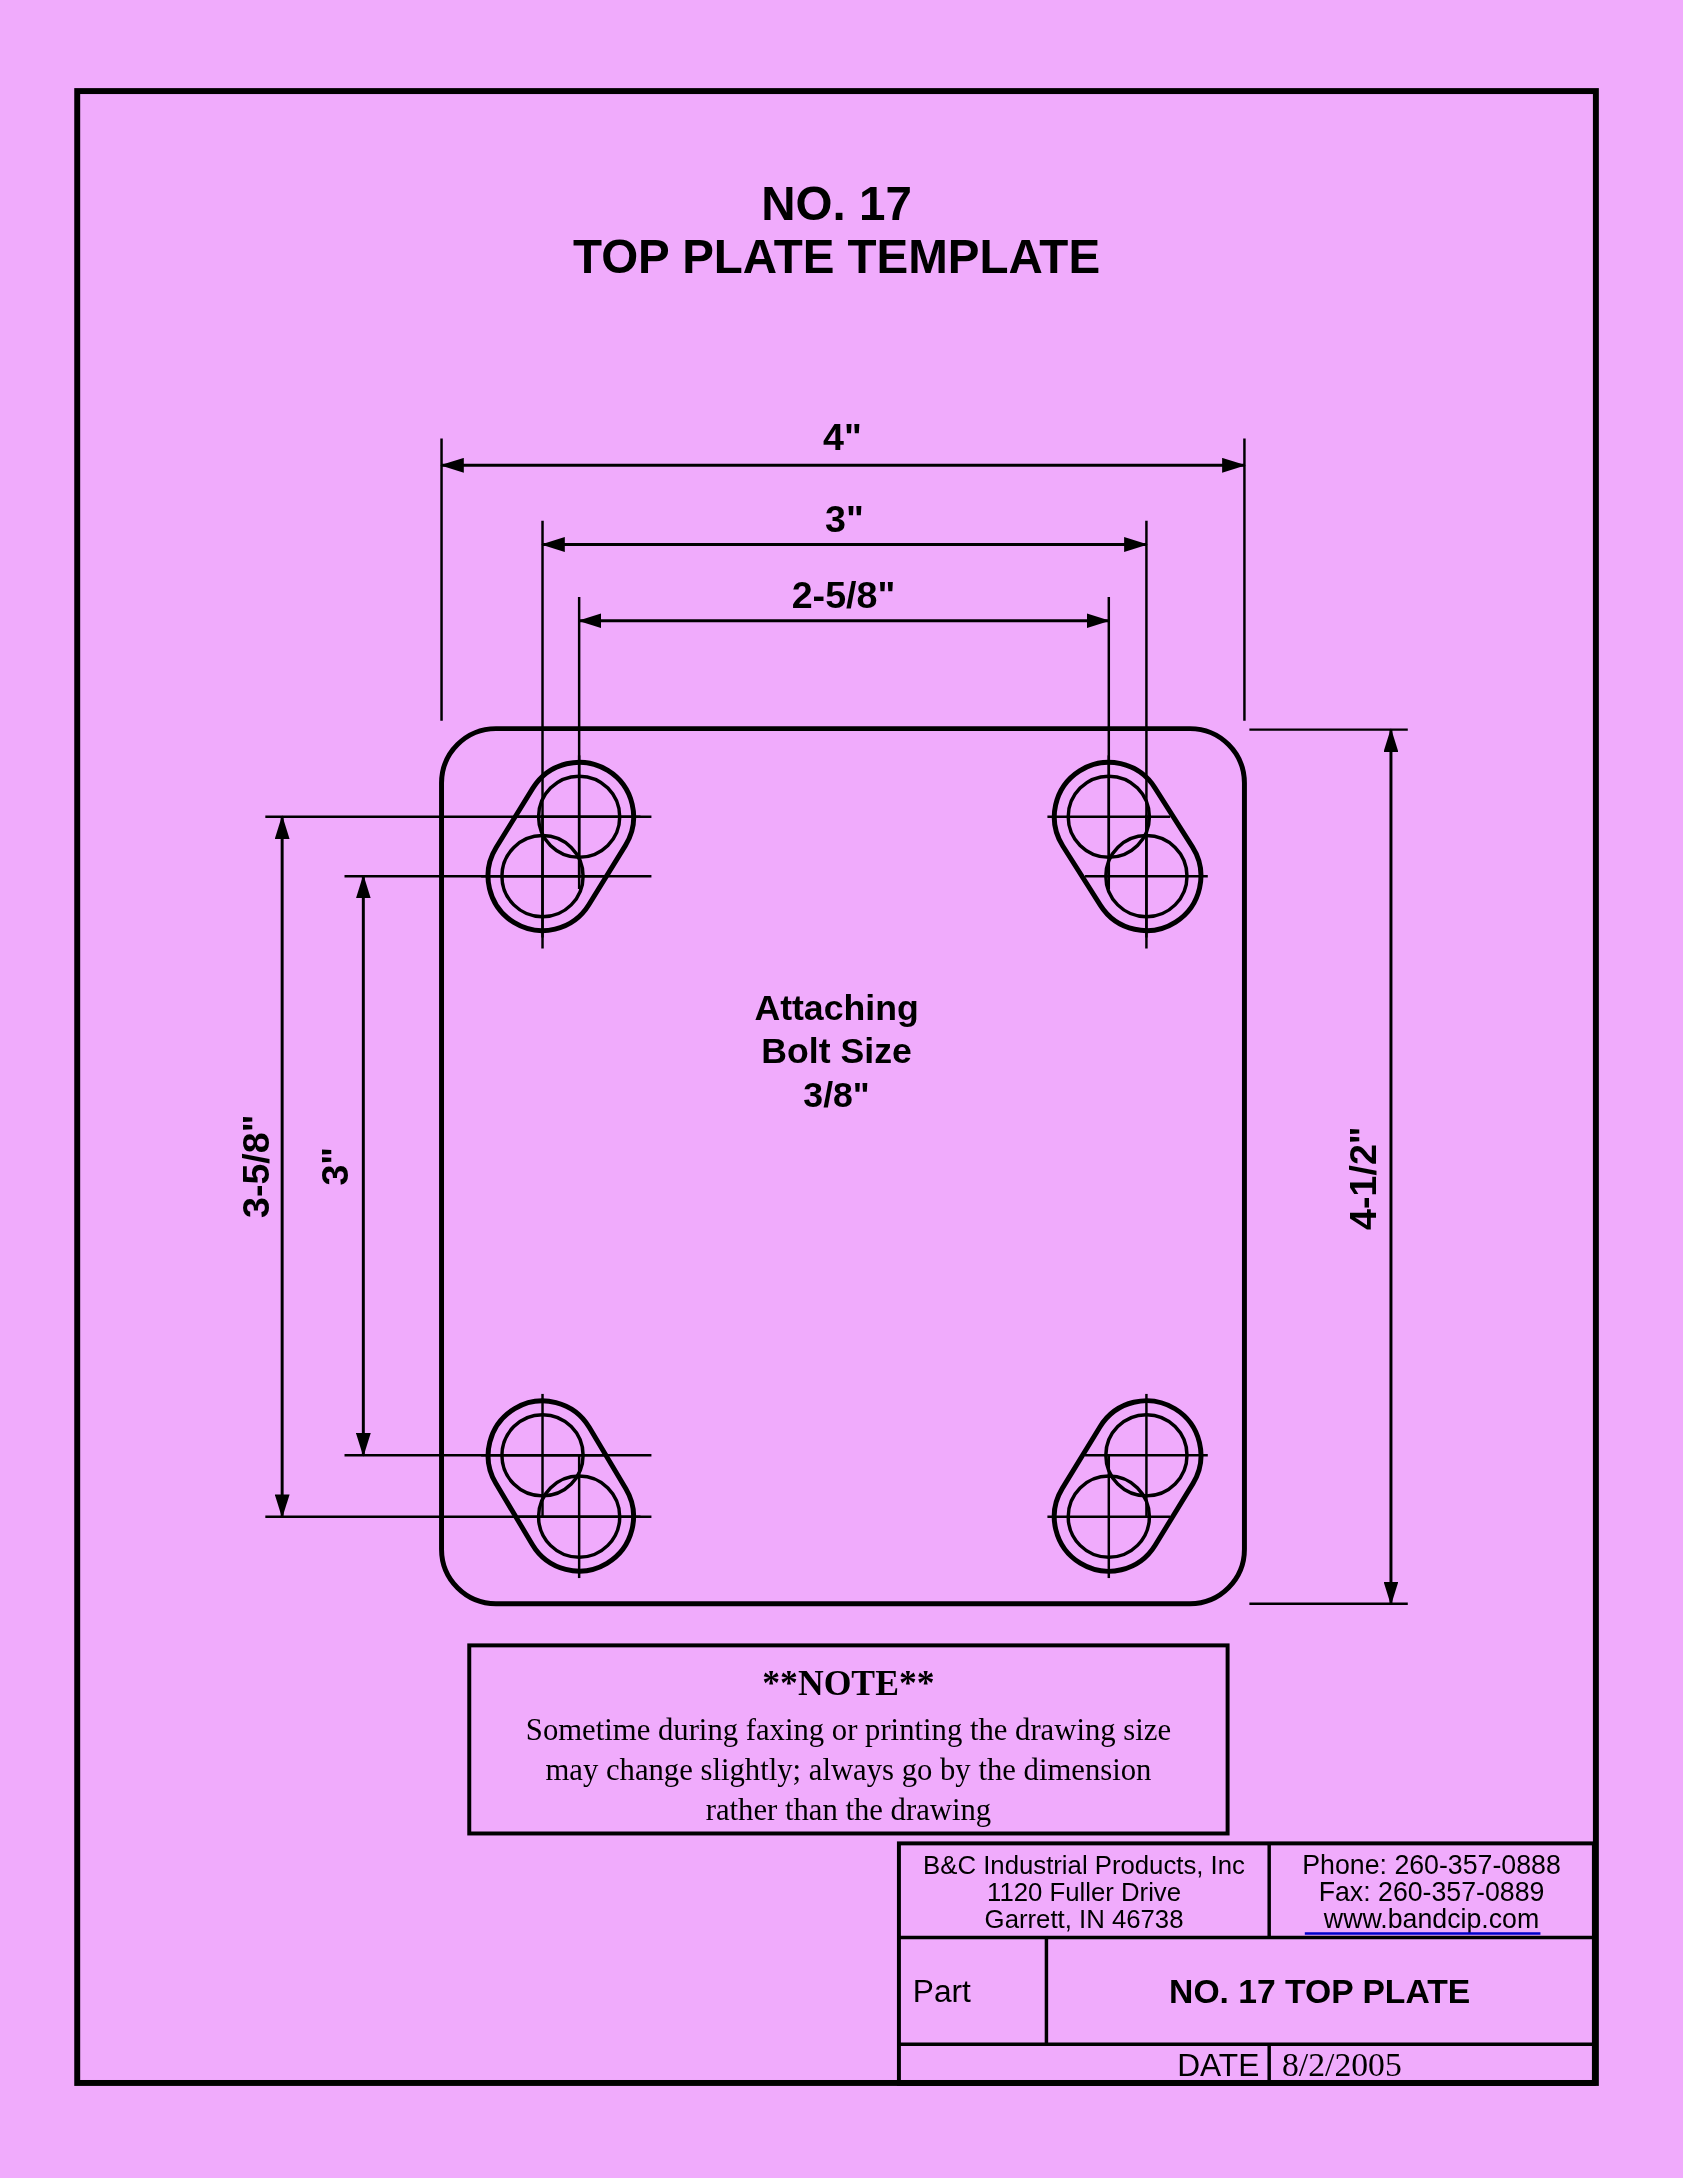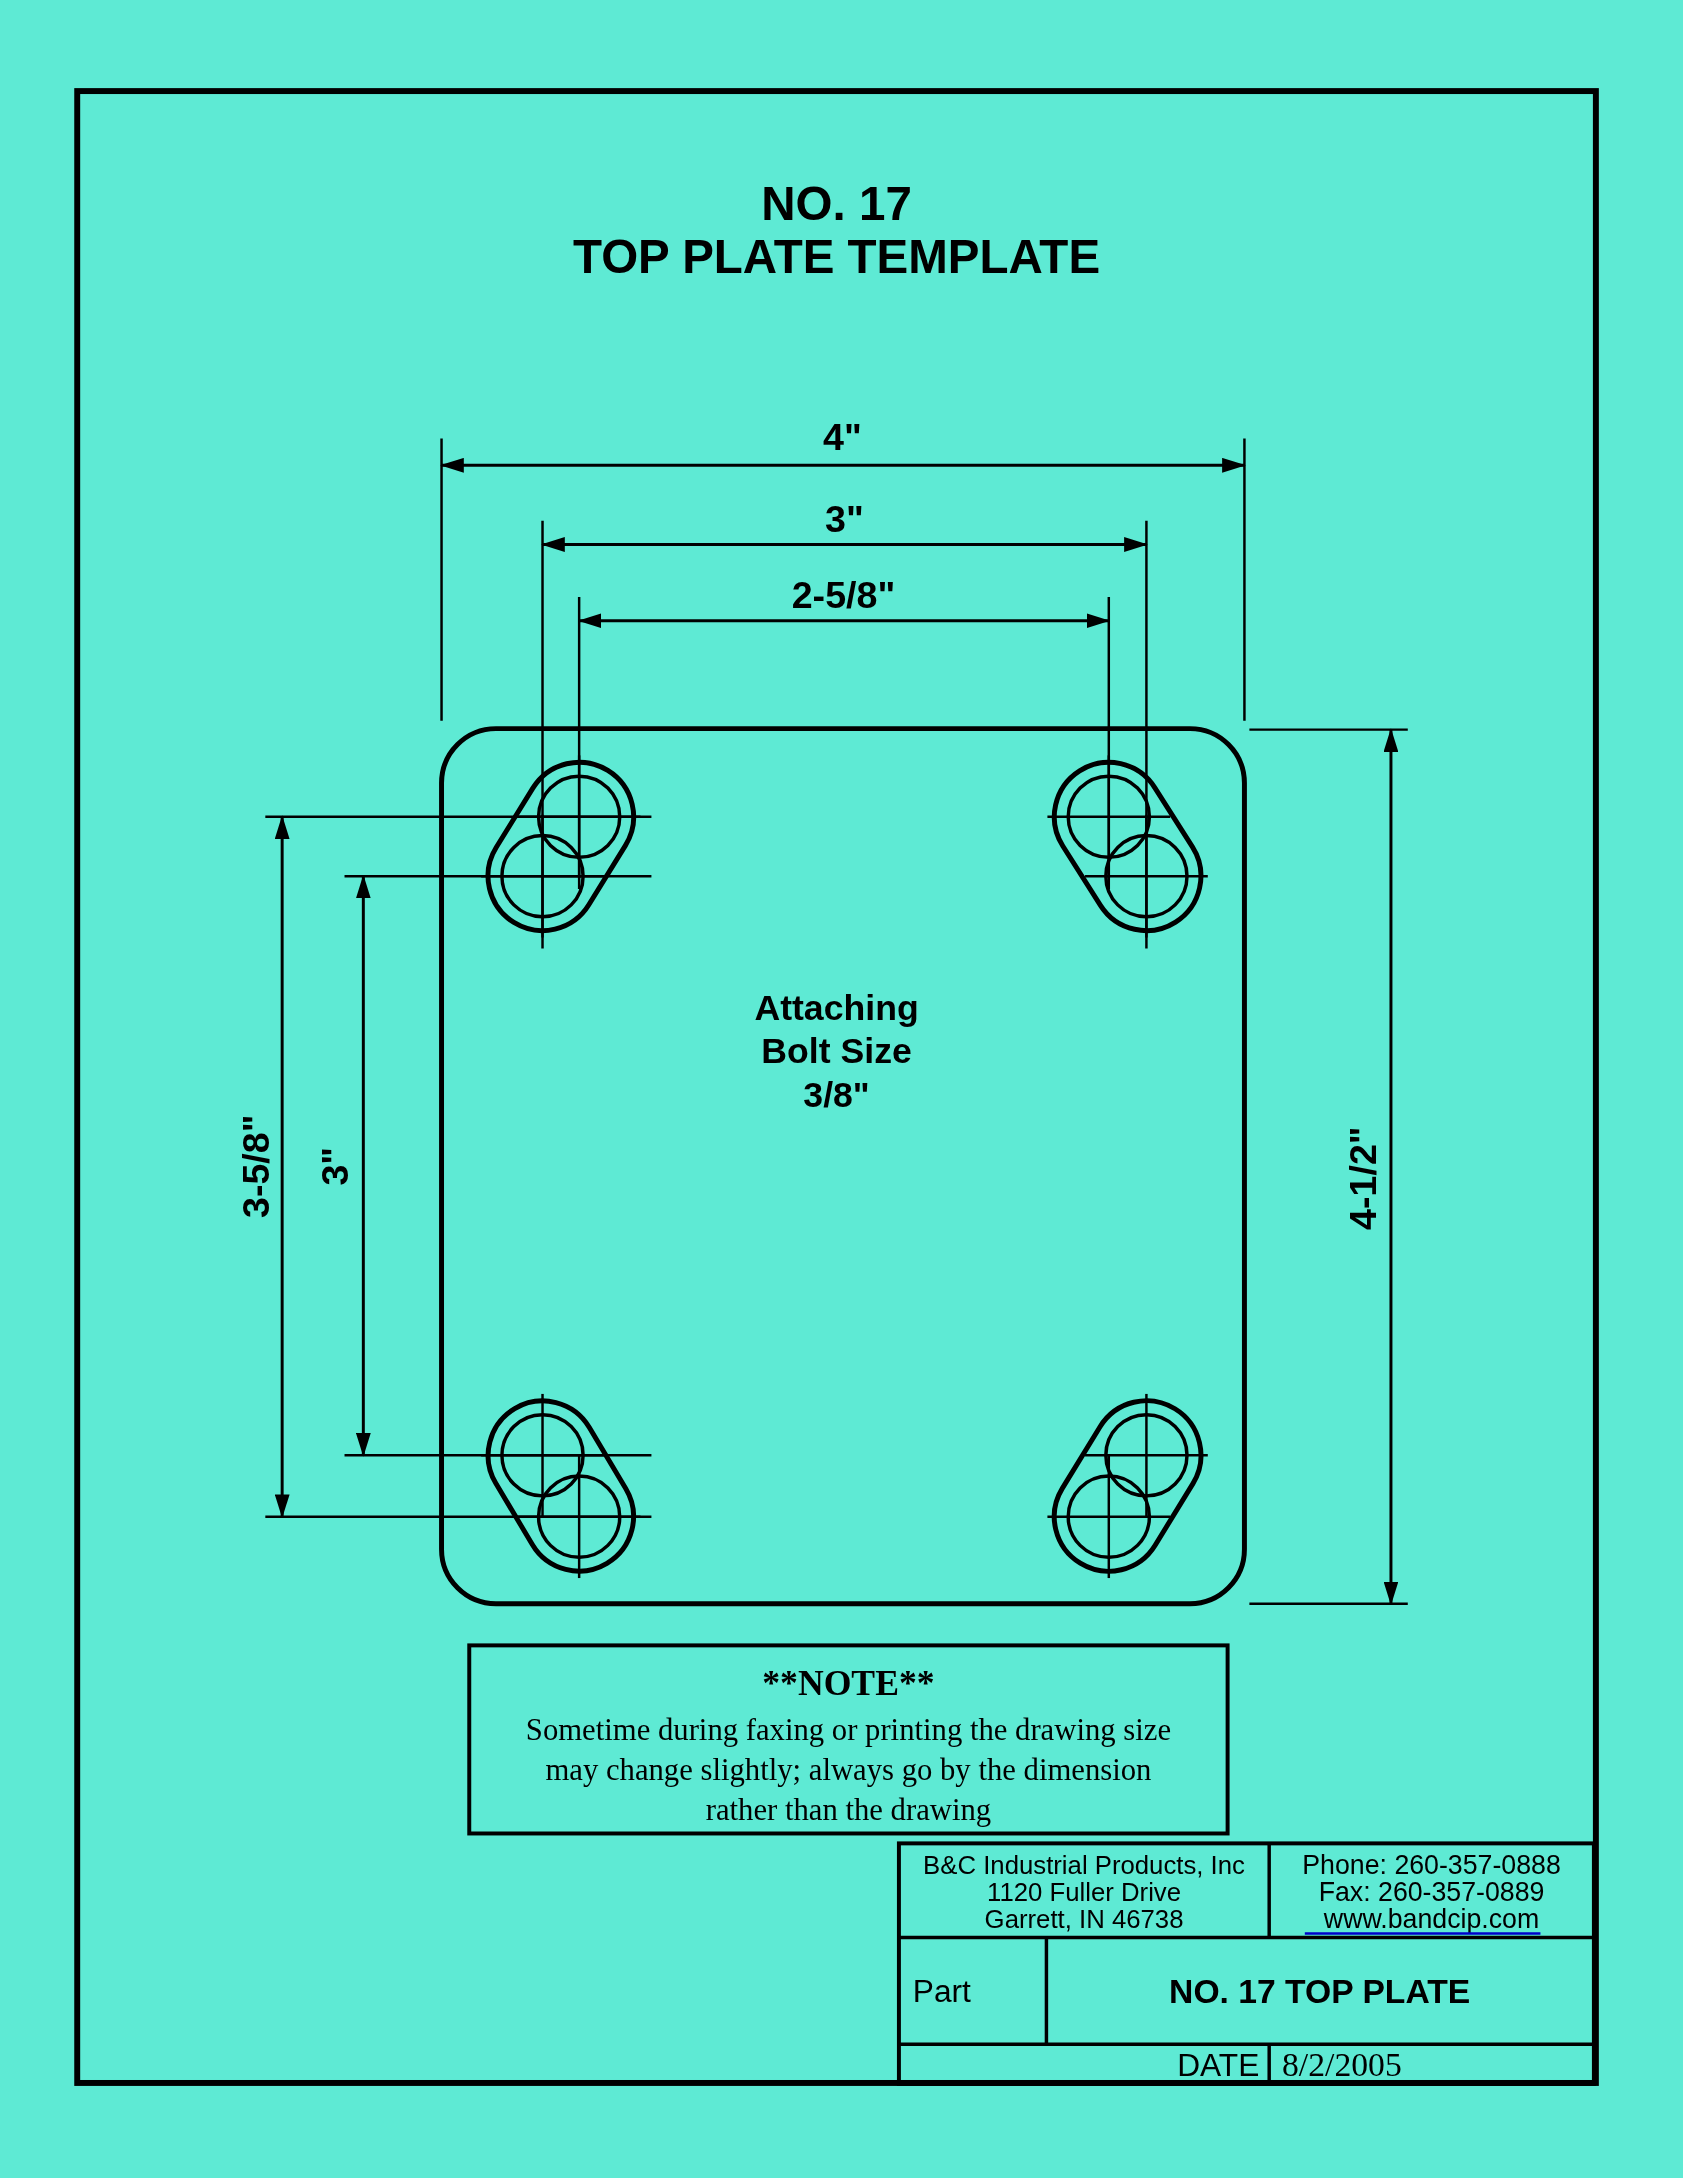--- a/index.html
+++ b/index.html
@@ -1,16 +1,16 @@
 <!DOCTYPE html>
 <html><head>
 <meta charset="utf-8">
 <style>
   html,body{margin:0;padding:0;background:#ffffff;}
-  .page{position:relative;width:1683px;height:2178px;background:#5eead4;overflow:hidden;}
+  .page{position:relative;width:1683px;height:2178px;background:#f0abfc;overflow:hidden;}
   svg{position:absolute;top:0;left:0;}
   svg text{fill:#000000;}
   .sans{font-family:"Liberation Sans","DejaVu Sans",sans-serif;}
   .serif{font-family:"Liberation Serif","DejaVu Serif",serif;}
   .b{font-weight:700;}
   .ln{stroke:#000000;fill:none;}
 </style>
 </head>
 <body>
 

